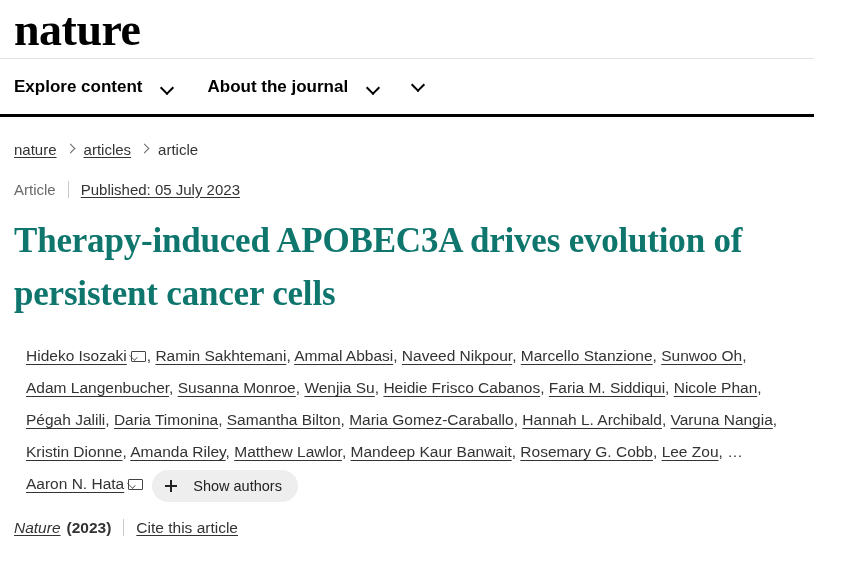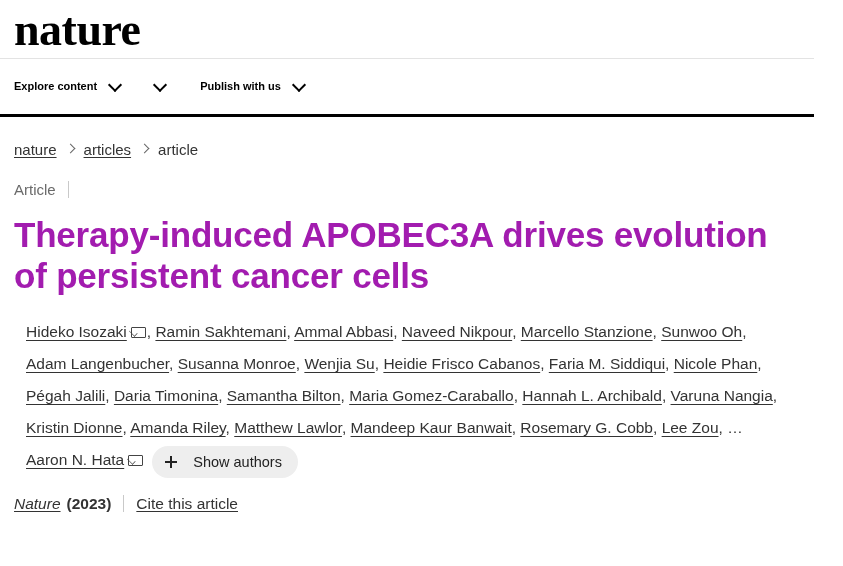--- a/index.html
+++ b/index.html
@@ -37,26 +37,26 @@
   
   .nav {
     display: flex;
     align-items: center;
     gap: 34px;
     padding: 14px 14px 14px 14px;
     border-bottom: 3px solid #000;
     height: 58px;
   }
   .nav-item {
-    font-size: 11px;
+    font-size: 17px;
     font-weight: bold;
     color: #000;
     display: flex;
     align-items: flex-end;
-    gap: 13px;
+    gap: 20px;
     cursor: pointer;
     line-height: 1;
   }
   .chev {
     display: inline-block;
     width: 11px;
     height: 11px;
     position: relative;
     top: -2px;
   }
@@ -115,25 +115,25 @@
     background: #c9c9c9;
     margin: 0 12px;
   }
   .publine a {
     color: #333;
     text-decoration: underline;
     text-underline-offset: 2px;
     cursor: pointer;
   }
   h1.title {
-    font-family: Liberation Sans, sans-serif;
+    font-family: Liberation Serif, serif;
     font-size: 35px;
-    line-height: 41px;
+    line-height: 53px;
     font-weight: bold;
-    color: #a21caf;
+    color: #0f766e;
     margin: 16px 0 0 0;
     padding-left: 2px;
     max-width: 760px;
     letter-spacing: -0.2px;
   }
   .authors {
     margin: 20px 0 0 12px;
     padding-left: 2px;
     font-size: 15.5px;
     line-height: 32px;
@@ -237,41 +237,42 @@
   <div class="masthead">
     <span class="brand">nature</span>
   </div>
 
   <nav class="nav">
     <div class="nav-item">
       <span>Explore content</span>
       <span class="chev"></span>
     </div>
     <div class="nav-item">
+      <span>About the journal</span>
       <span class="chev"></span>
     </div>
     <div class="nav-item">
-      <span>Publish with us</span>
       <span class="chev"></span>
     </div>
   </nav>
 
   <div class="content">
 
     <div class="breadcrumb">
       <a>nature</a>
       <span class="bc-sep"></span>
       <a>articles</a>
       <span class="bc-sep"></span>
       <span class="current">article</span>
     </div>
 
     <div class="publine">
       <span class="type">Article</span>
       <span class="divider"></span>
+      <a>Published: 05 July 2023</a>
     </div>
 
     <h1 class="title">Therapy-induced APOBEC3A drives evolution of persistent cancer cells</h1>
 
     <div class="authors">
       <a>Hideko Isozaki</a><span class="mail"></span><span class="sep">, </span><a>Ramin Sakhtemani</a><span class="sep">, </span><a>Ammal Abbasi</a><span class="sep">, </span><a>Naveed Nikpour</a><span class="sep">, </span><a>Marcello Stanzione</a><span class="sep">, </span><a>Sunwoo Oh</a><span class="sep">, </span><a>Adam Langenbucher</a><span class="sep">, </span><a>Susanna Monroe</a><span class="sep">, </span><a>Wenjia Su</a><span class="sep">, </span><a>Heidie Frisco Cabanos</a><span class="sep">, </span><a>Faria M. Siddiqui</a><span class="sep">, </span><a>Nicole Phan</a><span class="sep">, </span><a>Pégah Jalili</a><span class="sep">, </span><a>Daria Timonina</a><span class="sep">, </span><a>Samantha Bilton</a><span class="sep">, </span><a>Maria Gomez-Caraballo</a><span class="sep">, </span><a>Hannah L. Archibald</a><span class="sep">, </span><a>Varuna Nangia</a><span class="sep">, </span><a>Kristin Dionne</a><span class="sep">, </span><a>Amanda Riley</a><span class="sep">, </span><a>Matthew Lawlor</a><span class="sep">, </span><a>Mandeep Kaur Banwait</a><span class="sep">, </span><a>Rosemary G. Cobb</a><span class="sep">, </span><a>Lee Zou</a><span class="sep">, </span><span class="ellipsis">…</span><span class="sep"> </span><a>Aaron N. Hata</a><span class="mail"></span><button class="show-authors">
           <span class="plus"></span>
           <span>Show authors</span>
         </button>
     </div>

